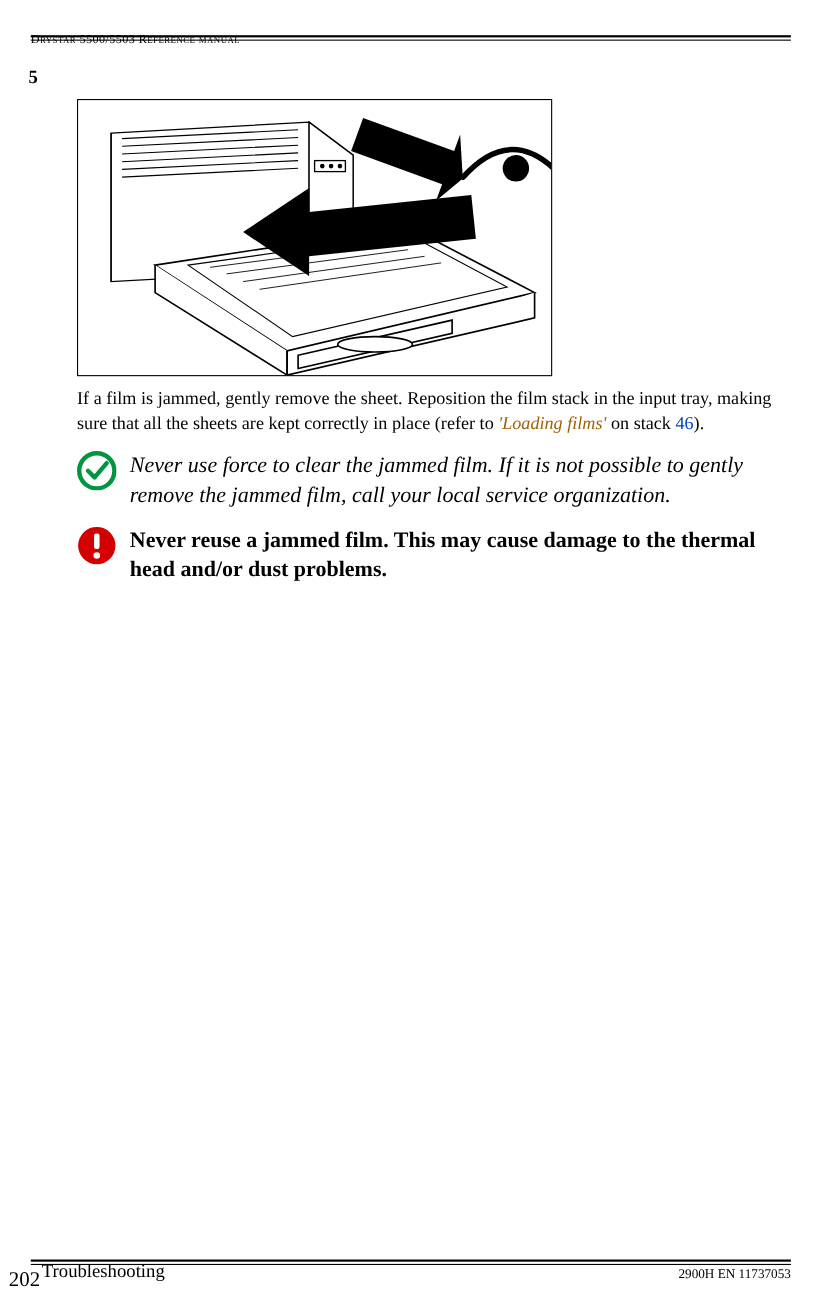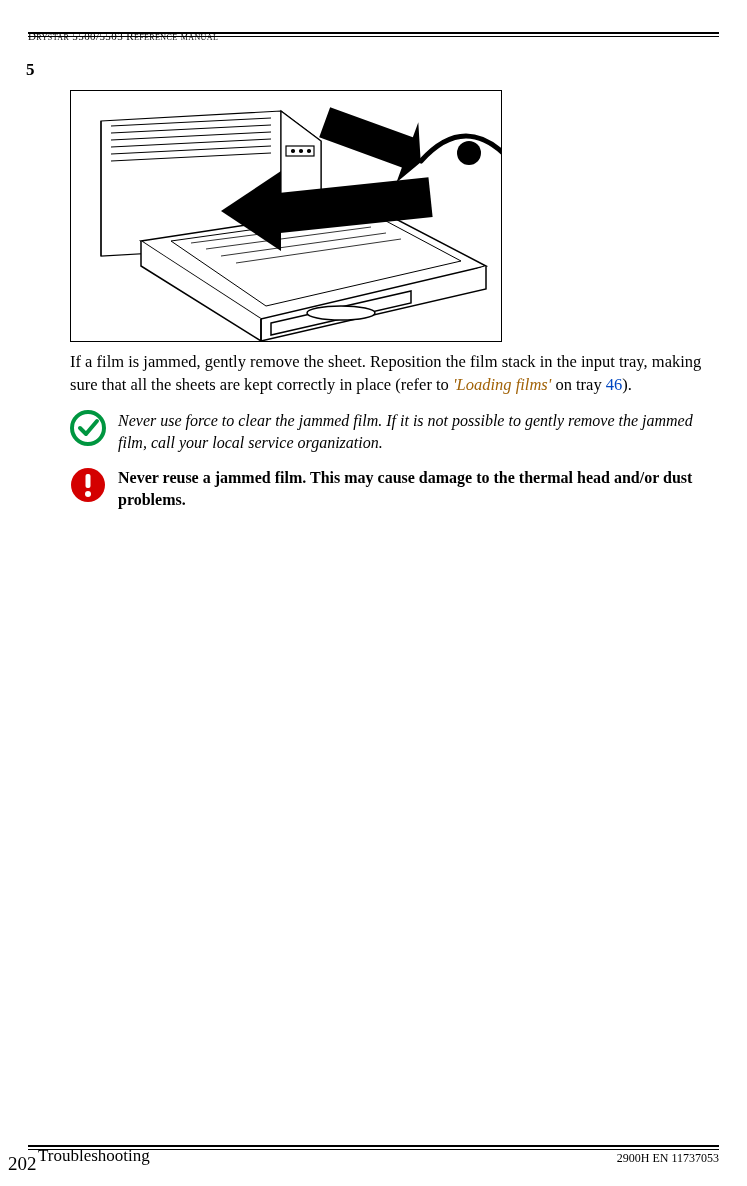--- a/index.html
+++ b/index.html
@@ -89,21 +89,21 @@
     align-items: flex-start;
     margin: 14px 0 6px 22px;
     gap: 12px;
   }
   .callout .icon {
     flex: 0 0 36px;
     width: 36px;
     height: 36px;
   }
   .callout-text {
-    font-size: 16px;
+    font-size: 20px;
     line-height: 1.35;
   }
   .callout-text.italic {
     font-style: italic;
   }
   .callout-text.bold {
     font-weight: bold;
   }
   .footer-rule {
     position: absolute;
@@ -189,21 +189,21 @@
         </g>
 
         <g stroke="#000" stroke-width="5" fill="none">
           <path d="M350 70 Q395 20 440 70" stroke-linecap="round"></path>
         </g>
         <circle cx="398" cy="62" r="12" fill="#000"></circle>
       </svg>
     </div>
 
     <p class="body-para">
-      <span>If a film is jammed, gently remove the sheet. Reposition the film stack in the input tray, making sure that all the sheets are kept correctly in place (refer to </span><span class="link">'Loading films'</span><span> on tray </span><span class="link-num">46</span><span>).</span>
+      <span>If a film is jammed, gently remove the sheet. Reposition the film stack in the input tray, making sure that all the sheets are kept correctly in place (refer to </span><span class="link">'Loading films'</span><span> on stack </span><span class="link-num">46</span><span>).</span>
     </p>
 
     <div class="callout">
       <div class="icon">
         <svg viewBox="0 0 36 36" width="36" height="36">
           <circle cx="18" cy="18" r="16" fill="none" stroke="#009640" stroke-width="4"></circle>
           <path d="M10 18 L16 24 L27 11" fill="none" stroke="#009640" stroke-width="4" stroke-linecap="round" stroke-linejoin="round"></path>
         </svg>
       </div>
       <div class="callout-text italic">Never use force to clear the jammed film. If it is not possible to gently remove the jammed film, call your local service organization.</div>

